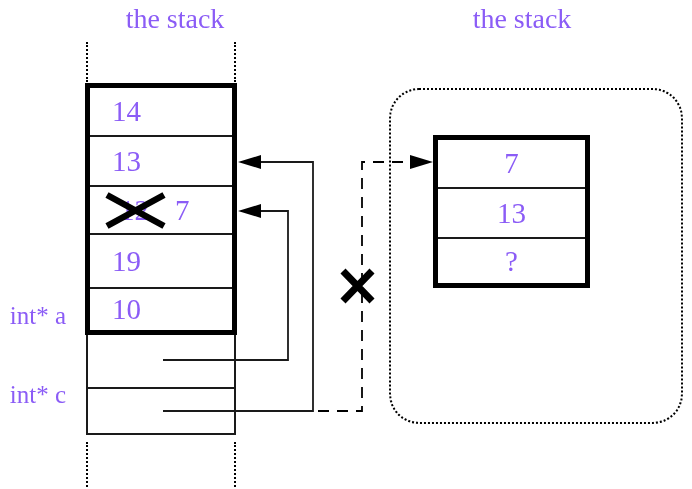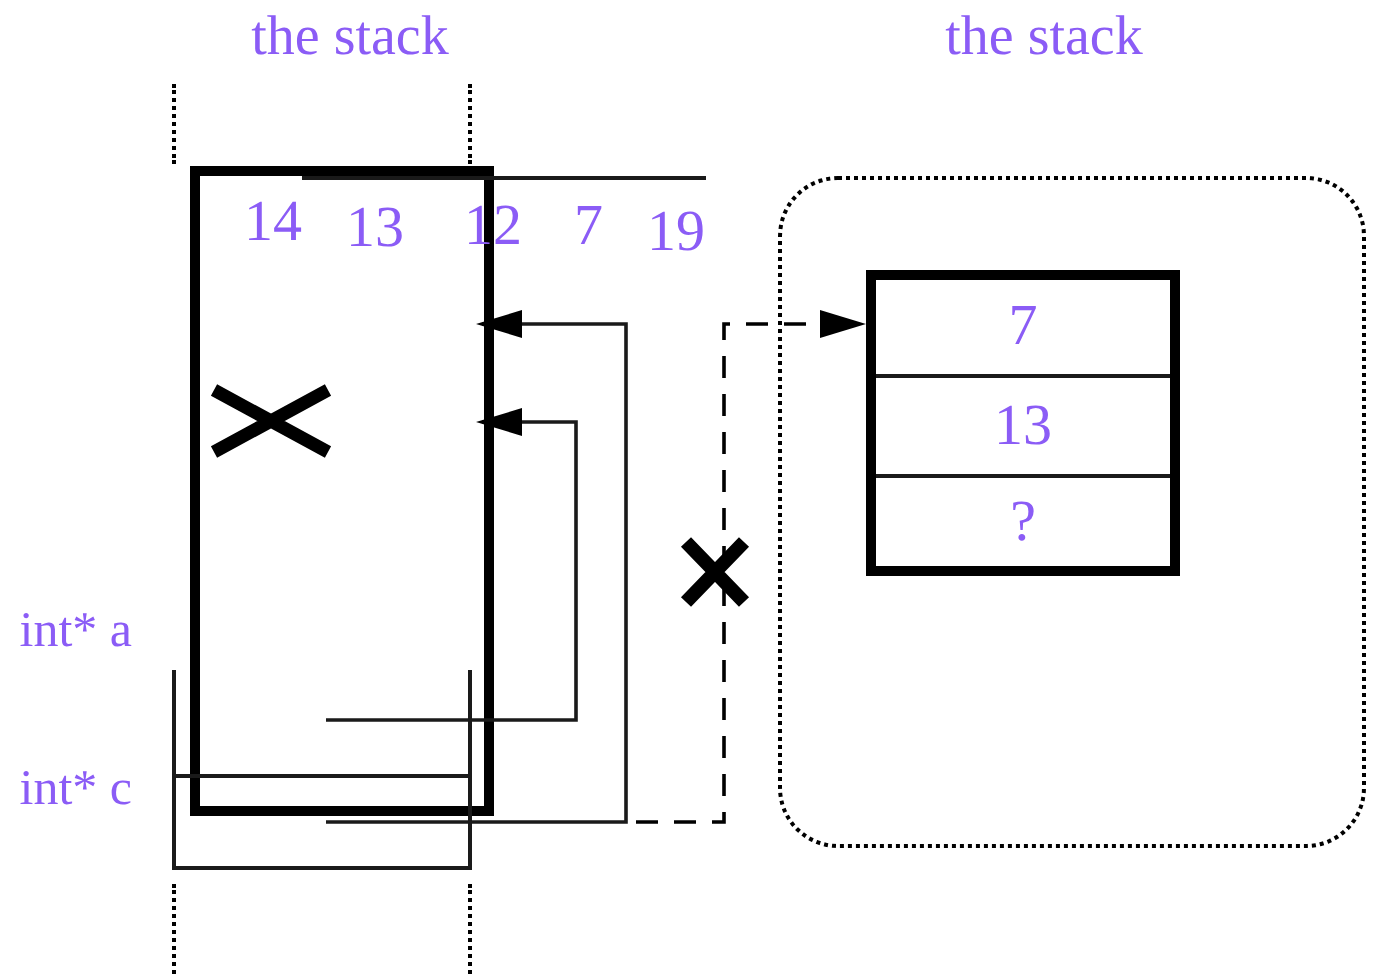--- a/index.html
+++ b/index.html
@@ -35,26 +35,26 @@
     left: 0;
     width: 66px;
     text-align: right;
     font-size: 25px;
     line-height: 30px;
     white-space: nowrap;
   }
 
   .stack-frame {
     position: absolute;
-    left: 95px; top: 83px;
-    width: 152px; height: 325px;
+    left: 85px; top: 83px;
+    width: 152px; height: 252px;
     border: 5px solid #000;
     box-sizing: border-box;
     display: flex;
-    flex-direction: row;
+    flex-direction: column;
   }
   .s-cell {
     display: flex;
     align-items: center;
     padding-left: 22px;
     font-size: 29px;
     box-sizing: border-box;
   }
   .s-cell.divided { border-top: 2px solid #1a1a1a; }
   .s-cell.overwritten { padding-left: 30px; }
@@ -127,20 +127,23 @@
     <div class="s-cell divided" style="height:50px">
       <span>13</span>
     </div>
     <div class="s-cell divided overwritten" style="height:48px">
       <span class="old-val">12</span>
       <span class="new-val">7</span>
     </div>
     <div class="s-cell divided" style="height:54px">
       <span>19</span>
     </div>
+    <div class="s-cell divided" style="height:43px">
+      <span>10</span>
+    </div>
   </div>
 
   <div class="ptr-box">
     <div class="p-cell"></div>
     <div class="p-cell p-cell-c"></div>
   </div>
 
   <div class="heap-region"></div>
 
   <div class="heap-block">

